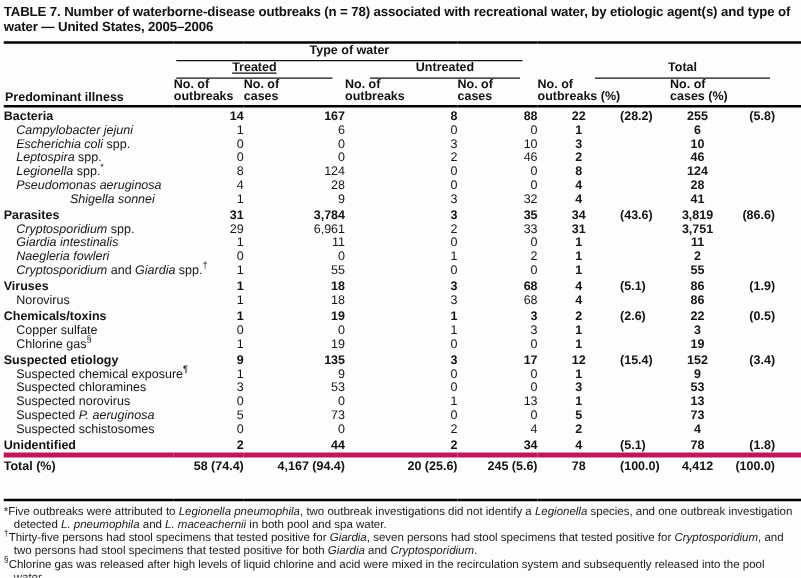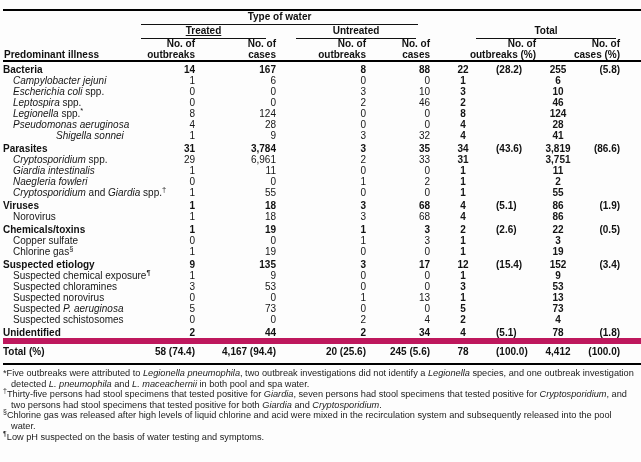--- a/index.html
+++ b/index.html
@@ -20,40 +20,41 @@
   table.tbl th, table.tbl td{padding:0;white-space:nowrap;overflow:visible;}
   thead th{font-size:10px;font-weight:bold;vertical-align:bottom;color:#111;}
   .grp{border-bottom:1px solid #111;text-align:center;line-height:12px;padding-bottom:1px;}
   .tow{margin:0 12px 0 2px;}
   .g-tr{margin:0 10px 0 2px;text-decoration:underline;}
   .g-un{margin:0 14px 0 20px;}
   .g-to{margin:0 4px 0 46px;}
   .h1 th{padding-top:3px;margin-top:20px;}
   .h2 th{padding-top:3px;}
   .h3 th{border-bottom:2px solid #000;padding:3px 0 3px;}
-  .h3 .sub{text-align:right;line-height:10.5px;font-size:10px;}
+  .h3 .sub{text-align:left;line-height:10.5px;font-size:10px;}
   .h3 .lbl{vertical-align:bottom;text-align:left;padding-left:1px;}
   tbody td{font-size:10px;line-height:11px;color:#161616;}
   td.lbl{text-align:left;padding-left:1px;}
   td.lbl.ind{padding-left:10px;}
   td.num{text-align:right;}
   td.tnum{text-align:center;font-weight:bold;}
   td.tpct{text-align:left;padding-left:5px;font-weight:bold;}
   td.tpct.pr{text-align:right;padding-left:0;}
   tr.cat td{font-weight:bold;padding-top:2px;color:#111;}
-  tr.total-row td{border-top:6px solid #be185d;padding-top:2px;padding-bottom:6px;}
+  tr.total-row td{border-top:4px solid #be185d;padding-top:2px;padding-bottom:20px;}
   sup{font-size:7.5px;line-height:0;}
   .footnotes{margin-top:3px;font-size:9.2px;line-height:10.6px;width:634px;color:#1a1a1a;}
   .fn{padding-left:8px;text-indent:-8px;}
   .fn sup{font-size:7px;}
 </style>
 </head>
 <body>
 
 <div class="page">
+  <div class="title">TABLE 7. Number of waterborne-disease outbreaks (n = 78) associated with recreational water, by etiologic agent(s) and type of water — United States, 2005–2006</div>
 
   <table class="tbl">
     <colgroup>
       <col style="width:136px">
         <col style="width:56px">
         <col style="width:81px">
       <col style="width:90px">
         <col style="width:64px">
         <col style="width:66px">
       <col style="width:40px">

